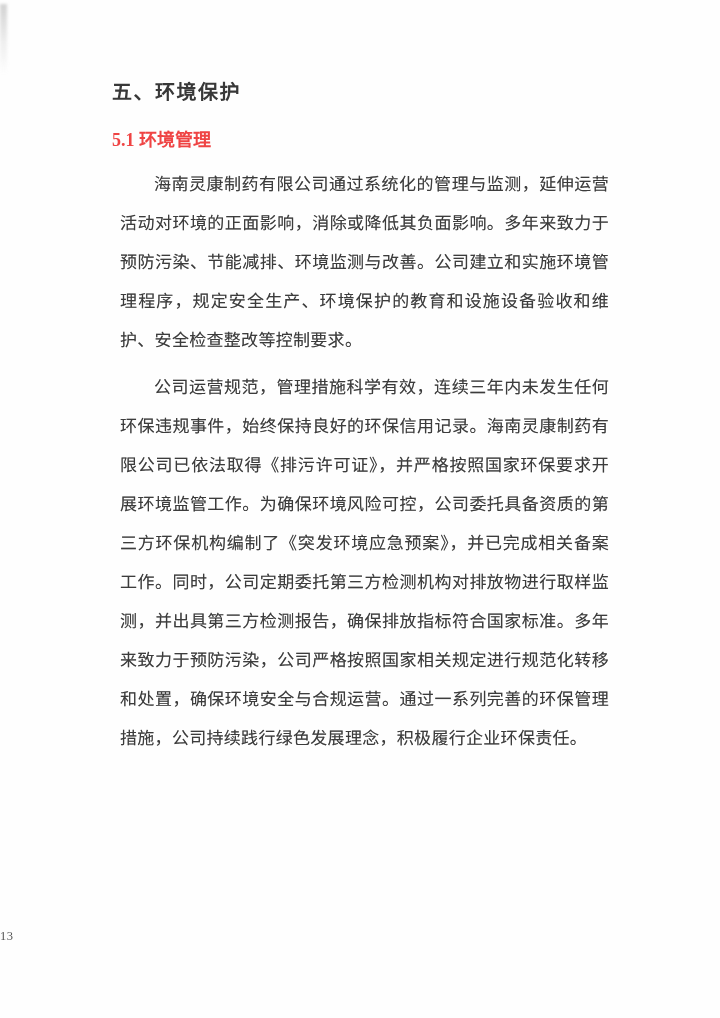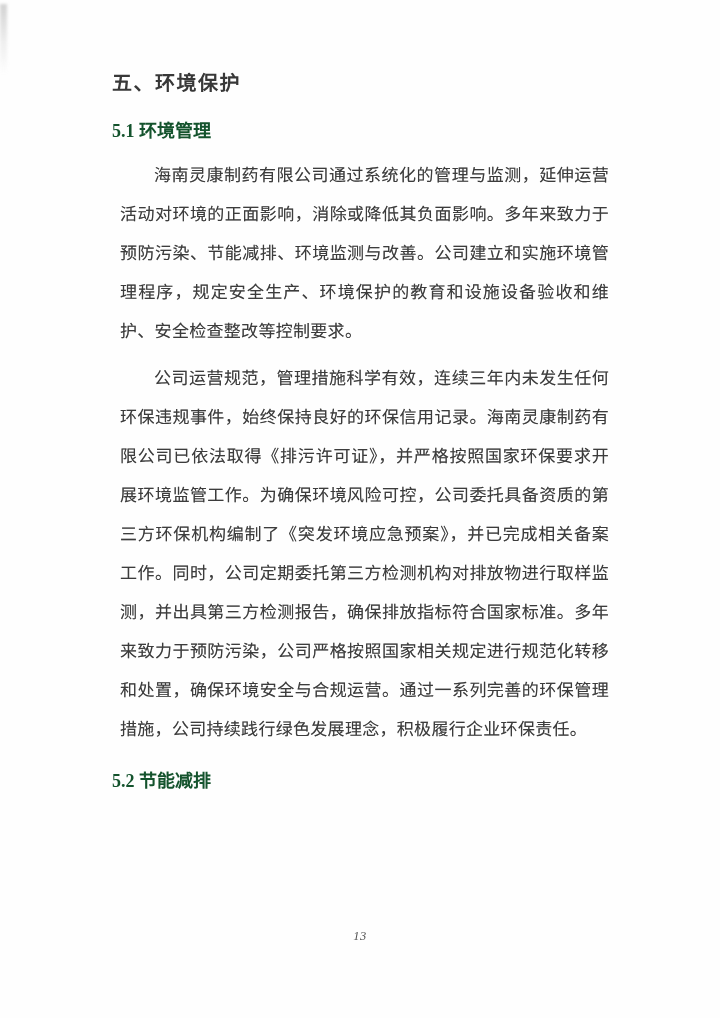--- a/index.html
+++ b/index.html
@@ -18,37 +18,37 @@
     width: 720px;
     height: 1018px;
     background: var(--page-bg);
     overflow: hidden;
     font-family: "Liberation Serif", "DejaVu Serif", serif;
     color: var(--text);
   }
   .content {
     position: absolute;
     left: 112px;
-    top: 71px;
+    top: 80px;
     width: 505px;
   }
   .chapter-title {
     font-size: 20px;
     line-height: 24px;
     font-weight: bold;
     letter-spacing: 1.5px;
     margin: 0 0 25px 0;
     color: #383838;
   }
   .section-heading {
     font-size: 18px;
     line-height: 22px;
     font-weight: bold;
     margin: 0 0 14px 0;
-    color: #14532d;
+    color: #ef4444;
   }
   .section-heading.second {
     margin-top: 21px;
   }
   .body-para {
     font-size: 17px;
     line-height: 39px;
     margin: 8px;
     text-indent: 2em;
     text-align: justify;
@@ -58,25 +58,24 @@
     text-shadow: 0 0 0.6px rgba(70,70,70,0.45);
   }
   .body-para + .body-para {
     margin-top: 5px;
   }
   .page-number {
     position: absolute;
     left: 0;
     right: 0;
     top: 929px;
-    text-align: center;
+    text-align: left;
     font-size: 12.5px;
     color: var(--pageno);
     letter-spacing: 0.5px;
-    font-style: italic;
   }
   
   .scan-artifact {
     position: absolute;
     left: 0;
     top: 4px;
     width: 7px;
     height: 70px;
     background: linear-gradient(180deg,
       rgba(140,140,140,0.38) 0%,
@@ -94,18 +93,17 @@
 
   <div class="content">
     <h1 class="chapter-title">五、环境保护</h1>
 
     <h2 class="section-heading">5.1 环境管理</h2>
 
     <p class="body-para">海南灵康制药有限公司通过系统化的管理与监测，延伸运营活动对环境的正面影响，消除或降低其负面影响。多年来致力于预防污染、节能减排、环境监测与改善。公司建立和实施环境管理程序，规定安全生产、环境保护的教育和设施设备验收和维护、安全检查整改等控制要求。</p>
 
     <p class="body-para">公司运营规范，管理措施科学有效，连续三年内未发生任何环保违规事件，始终保持良好的环保信用记录。海南灵康制药有限公司已依法取得《排污许可证》，并严格按照国家环保要求开展环境监管工作。为确保环境风险可控，公司委托具备资质的第三方环保机构编制了《突发环境应急预案》，并已完成相关备案工作。同时，公司定期委托第三方检测机构对排放物进行取样监测，并出具第三方检测报告，确保排放指标符合国家标准。多年来致力于预防污染，公司严格按照国家相关规定进行规范化转移和处置，确保环境安全与合规运营。通过一系列完善的环保管理措施，公司持续践行绿色发展理念，积极履行企业环保责任。</p>
 
-    <h2 class="section-heading second">5.2 节能减排</h2>
 
   </div>
 
   <div class="page-number">13</div>
 </div>
 
 </body></html>

